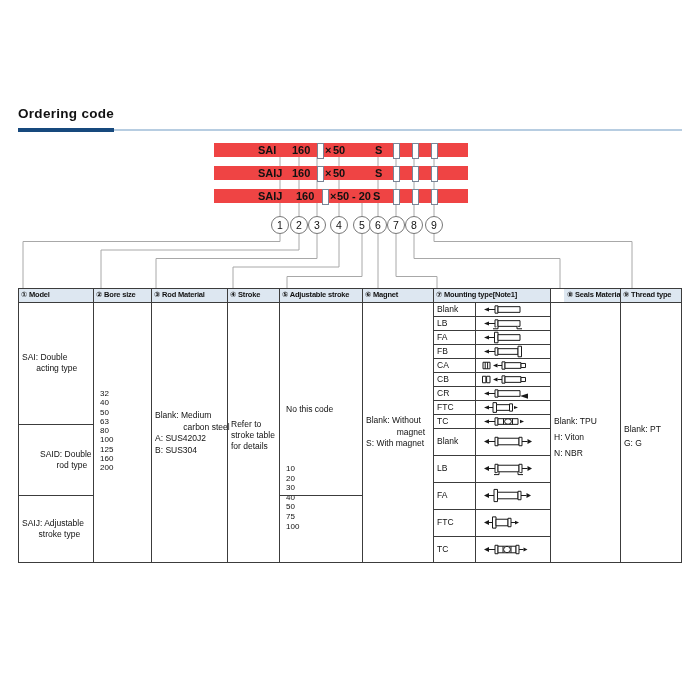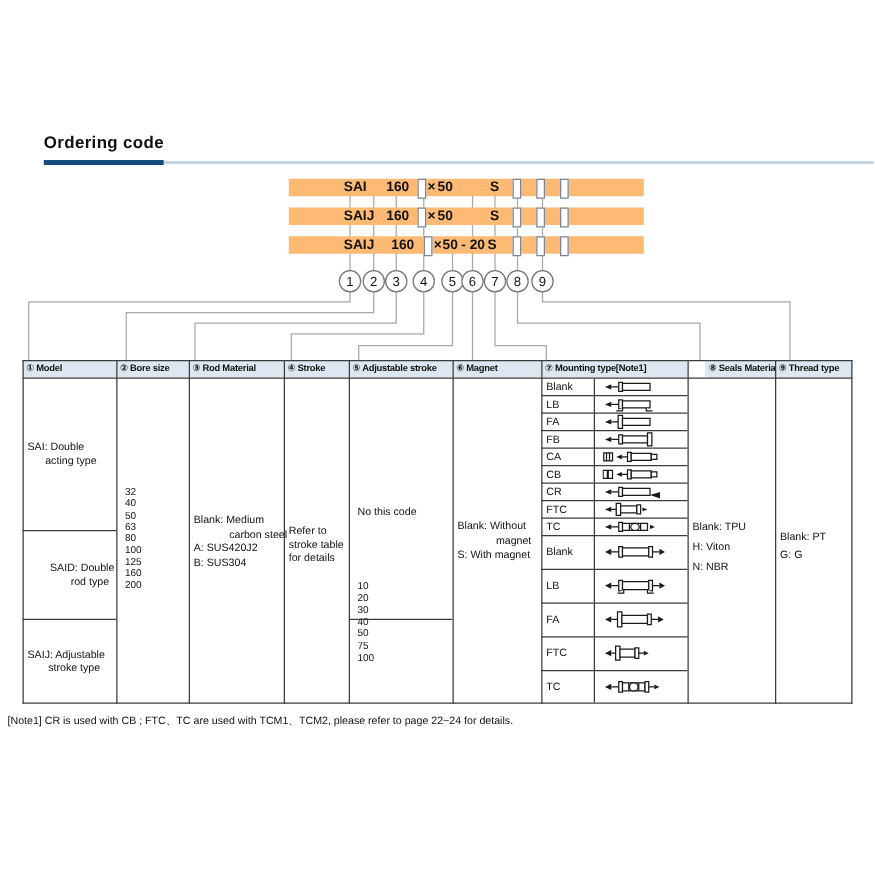--- a/index.html
+++ b/index.html
@@ -4,27 +4,27 @@
 <style>
   html,body{margin:0;padding:0;background:#fff;}
   #page{position:relative;width:700px;height:700px;background:#fff;overflow:hidden;
         font-family:"Liberation Sans","DejaVu Sans",sans-serif;color:#111;}
   .abs{position:absolute;}
   
   #title{left:18px;top:106px;font-size:13.5px;font-weight:bold;letter-spacing:.3px;}
   #rule-dark{left:18px;top:128px;width:96px;height:4px;background:#17497d;}
   #rule-light{left:114px;top:129px;width:568px;height:2px;background:#b7cde1;}
   
-  .band{left:214px;width:284px;height:14px;background:#fdba74;}
+  .band{left:214px;width:254px;height:14px;background:#ef4444;}
   .band span{position:absolute;top:0;height:14px;line-height:14px;
              font-size:11px;font-weight:bold;white-space:nowrap;}
   .codebox{position:absolute;top:4px;width:5px;height:5px;border:1px solid #7a8596;background:#fff;}
   
   #wires{left:0;top:0;z-index:0;}
-  .band,#title,#rule-dark,#rule-light,.tbl{z-index:2;margin-left:17px;}
+  .band,#title,#rule-dark,#rule-light,.tbl{z-index:2;}
   
   .tline{background:#3c3c3c;z-index:3;}
   .hcell{top:288px;height:14px;background:#dde7f1;line-height:14px;
          font-size:7.5px;font-weight:bold;letter-spacing:-0.2px;
          padding-left:3px;box-sizing:border-box;white-space:nowrap;overflow:hidden;z-index:2;}
   .bcell{font-size:8.5px;white-space:pre;line-height:11px;z-index:2;}
   .mcode{font-size:8.5px;white-space:nowrap;z-index:2;text-align:center;}
   svg.icn{position:absolute;z-index:2;}
   svg.icn *{vector-effect:non-scaling-stroke;}
   .icn path,.icn rect,.icn circle,.icn line{stroke:#1a1a1a;stroke-width:1;fill:#fff;}
@@ -336,15 +336,14 @@
         <rect x="13" y="3.5" width="3" height="9"></rect>
         <rect x="16" y="4.5" width="18" height="7"></rect>
       <path d="M21,4.5 V11.5 M29,4.5 V11.5" fill="none"></path>
         <circle cx="25" cy="8" r="3.4"></circle>
       <rect x="34" y="3.5" width="3" height="9"></rect>
         <path d="M37,8 H41.5"></path>
         <path class="solid" d="M45.5,8 41.5,5.9 41.5,10.1Z"></path>
     </svg>
   </div>
 
-  <div id="footnote" class="abs">[Note1] CR is used with CB ; FTC、TC are used with TCM1、TCM2, please refer to page 22~24 for details.</div>
 
 </div>
 
 </body></html>

